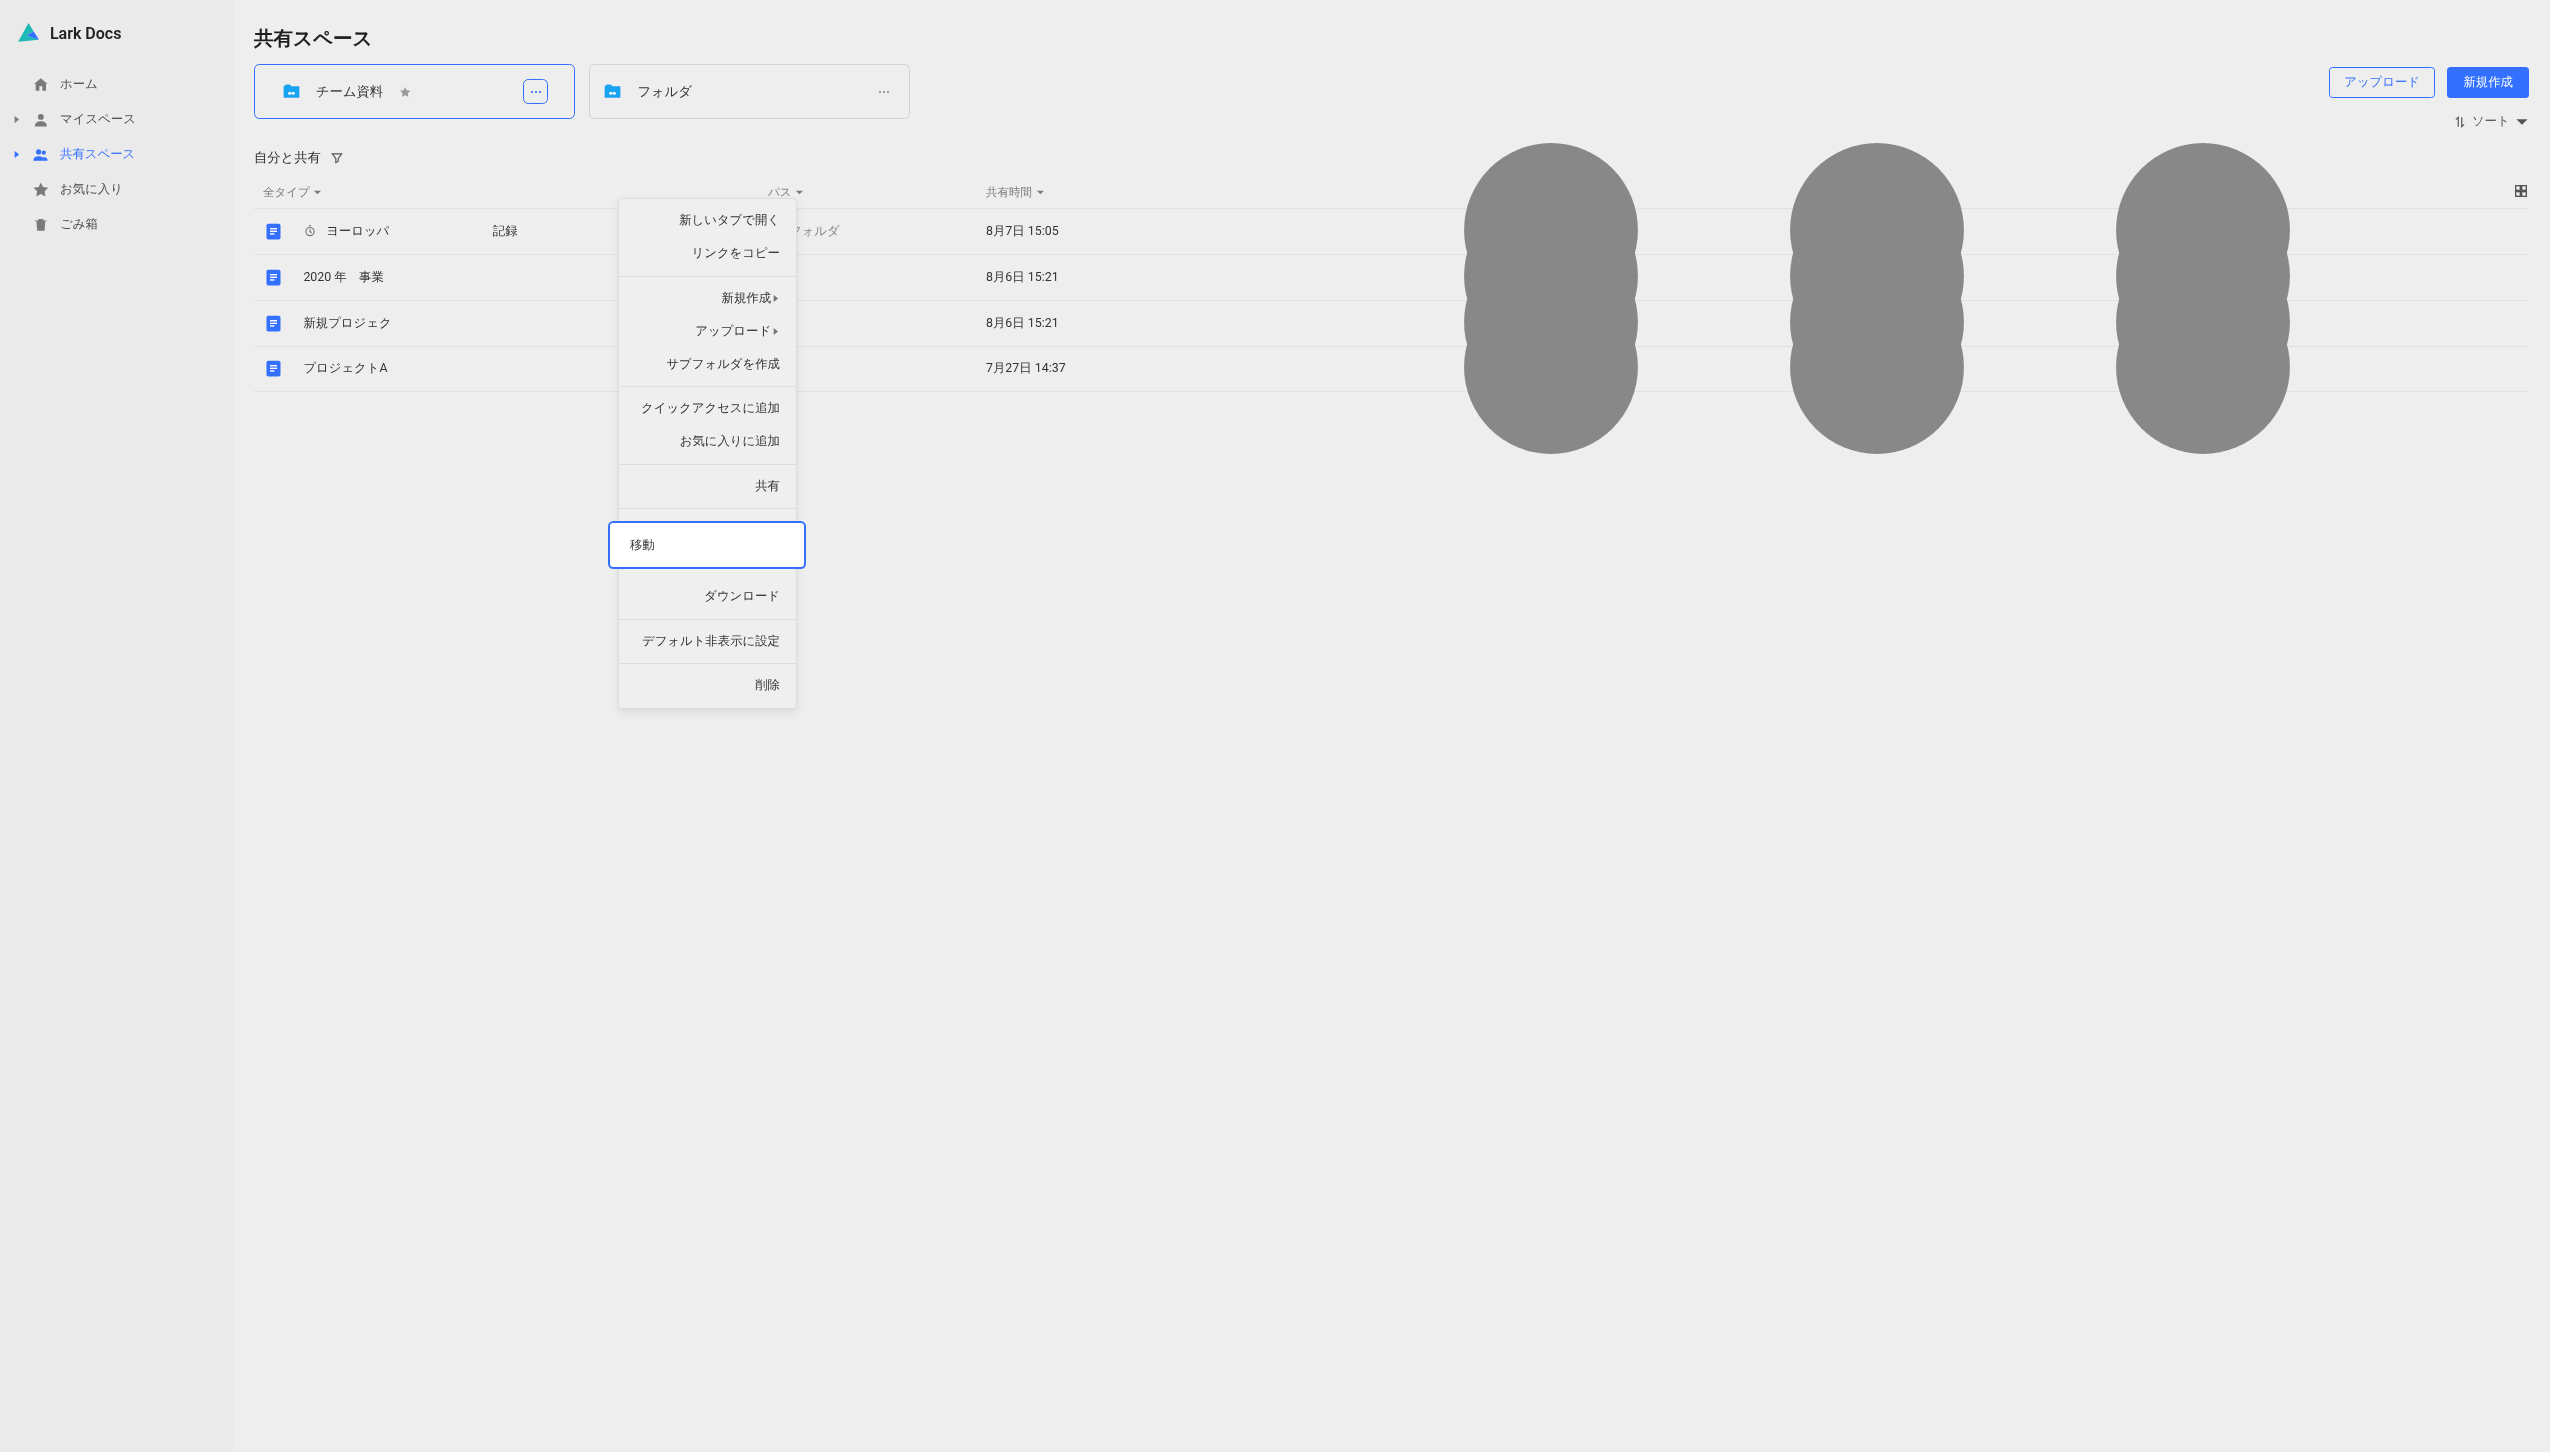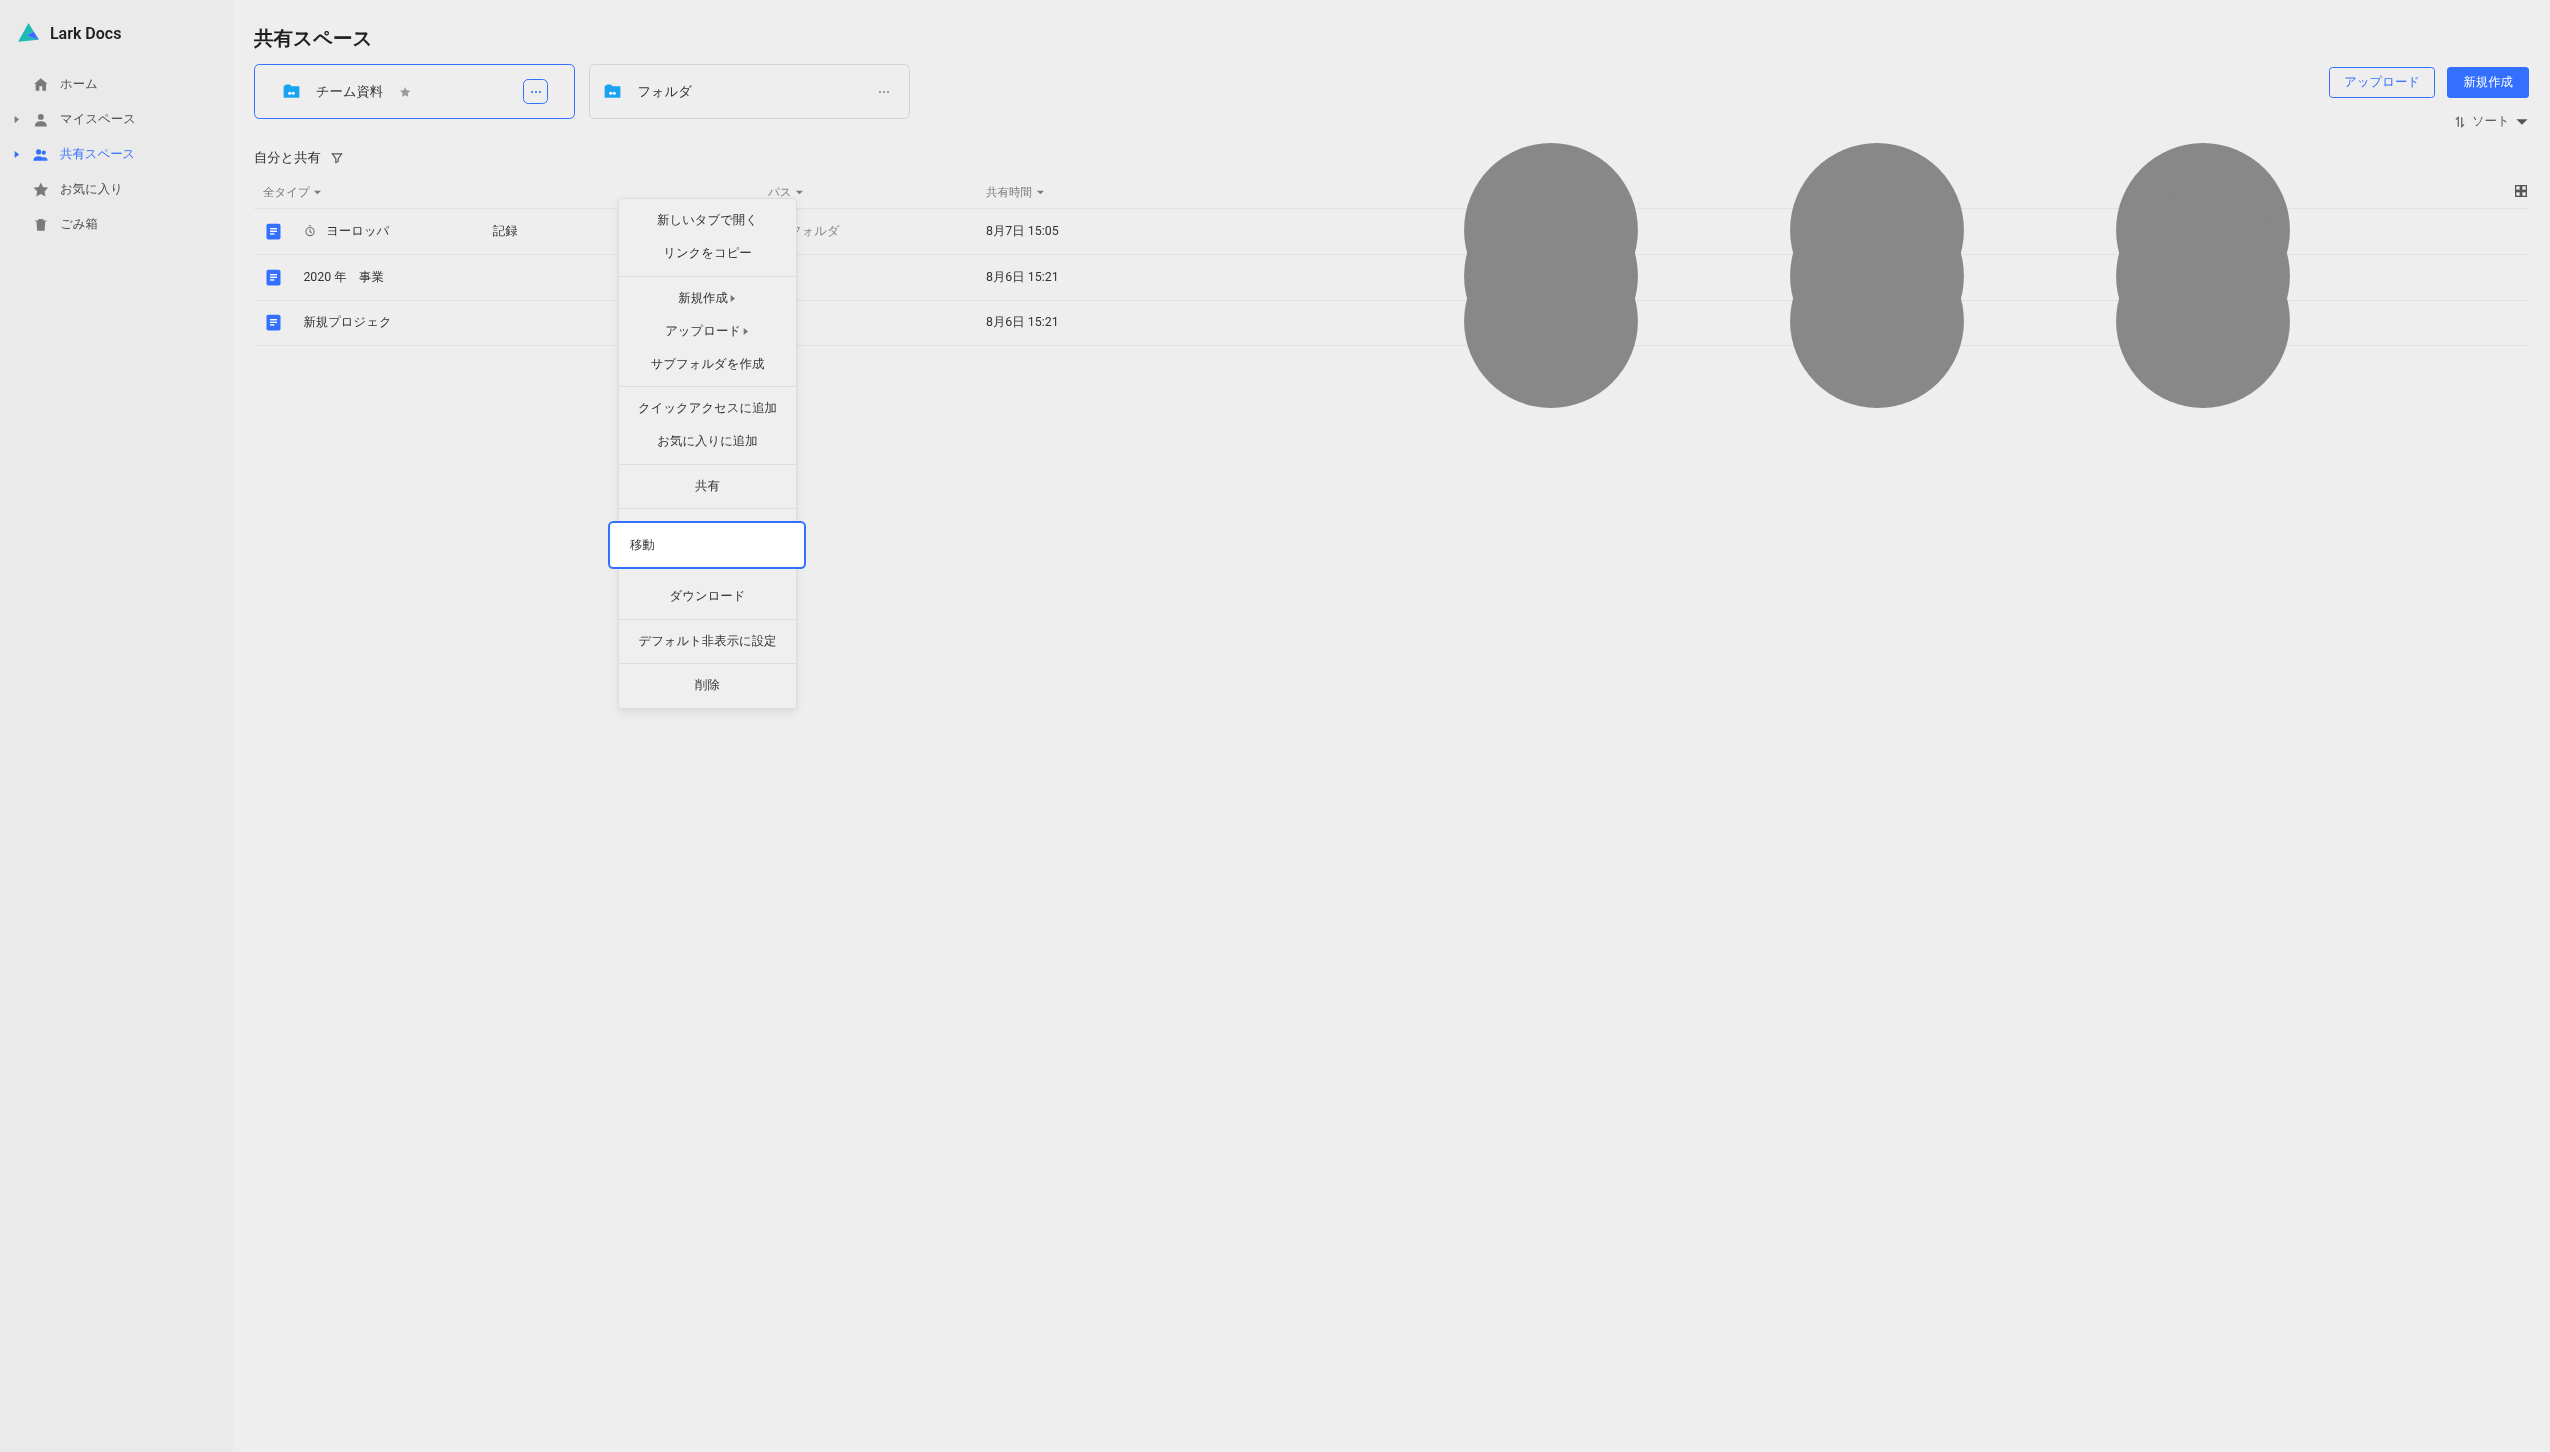--- a/index.html
+++ b/index.html
@@ -65,21 +65,21 @@
 .timer-icon { width: 14px; height: 14px; color: #777; margin-right: 5.3px; }
 .row-name { display:flex; align-items:center; }
 .path-cell { display:flex; align-items:center; gap:7px; color:#888; }
 .path-cell .folder-small { width:14px; height:14px; }
 .more-dots { color:#888; width: 19.5px; height: 19.5px; cursor: pointer; }
 
 
 .context-menu { position: absolute; top: 198px; left: 385px; width: 179px; background: #efefef; border: 0.9px solid #dcdcdc; border-radius: 3.5px; box-shadow: 0 3.5px 8.9px rgba(0,0,0,0.08); z-index: 50; }
 .cm-section { padding: 5.3px 0; }
 .cm-divider { height: 0.9px; background: #dedede; margin: 0; }
-.cm-item { display: flex; align-items: center; justify-content: center; height: 33px; padding: 0 16px; font-size: 12.4px; color: #333; cursor: pointer; }
+.cm-item { display: flex; align-items: center; justify-content: flex-end; height: 33px; padding: 0 16px; font-size: 12.4px; color: #333; cursor: pointer; }
 .cm-item .chev { width: 8.9px; height: 8.9px; color: #777; }
 .cm-highlight { position: absolute; top: 322px; left: -10.6px; width: 198px; height: 48px; border: 2.7px solid #3370ff; border-radius: 5.3px; background: #ffffff; display: flex; align-items: center; z-index: 60; pointer-events: none; }
 .cm-highlight span { padding-left: 19.5px; font-size: 12.4px; color: #333; }
 </style>
 </head>
 <body>
 
 <div class="sidebar">
   <div class="logo-row">
     <span class="logo-icon">
@@ -308,20 +308,40 @@
       <div class="col-time">8月6日 15:21</div>
       <div class="col-actions" style="text-align:right">
         <span class="more-dots"><svg viewBox="0 0 24 24">
               <circle cx="6" cy="12" r="1.6" fill="#888"></circle>
               <circle cx="12" cy="12" r="1.6" fill="#888"></circle>
               <circle cx="18" cy="12" r="1.6" fill="#888"></circle>
             </svg></span>
       </div>
     </div>
 
+    <div class="table-row">
+      <div class="col-name row-name">
+        <span class="doc-icon"><svg viewBox="0 0 24 24">
+              <rect x="4" y="3" width="16" height="18" rx="2" fill="#3370ff"></rect>
+              <rect x="8" y="8" width="8" height="1.6" fill="#fff"></rect>
+              <rect x="8" y="11" width="8" height="1.6" fill="#fff"></rect>
+              <rect x="8" y="14" width="5" height="1.6" fill="#fff"></rect>
+            </svg></span>
+        <span>プロジェクトA</span>
+      </div>
+      <div class="col-path path-cell">—</div>
+      <div class="col-time">7月27日 14:37</div>
+      <div class="col-actions" style="text-align:right">
+        <span class="more-dots"><svg viewBox="0 0 24 24">
+              <circle cx="6" cy="12" r="1.6" fill="#888"></circle>
+              <circle cx="12" cy="12" r="1.6" fill="#888"></circle>
+              <circle cx="18" cy="12" r="1.6" fill="#888"></circle>
+            </svg></span>
+      </div>
+    </div>
   </div>
 
   <div class="context-menu">
     <div class="cm-section">
       <div class="cm-item">
           <span>新しいタブで開く</span>
         </div>
       <div class="cm-item">
           <span>リンクをコピー</span>
         </div>

